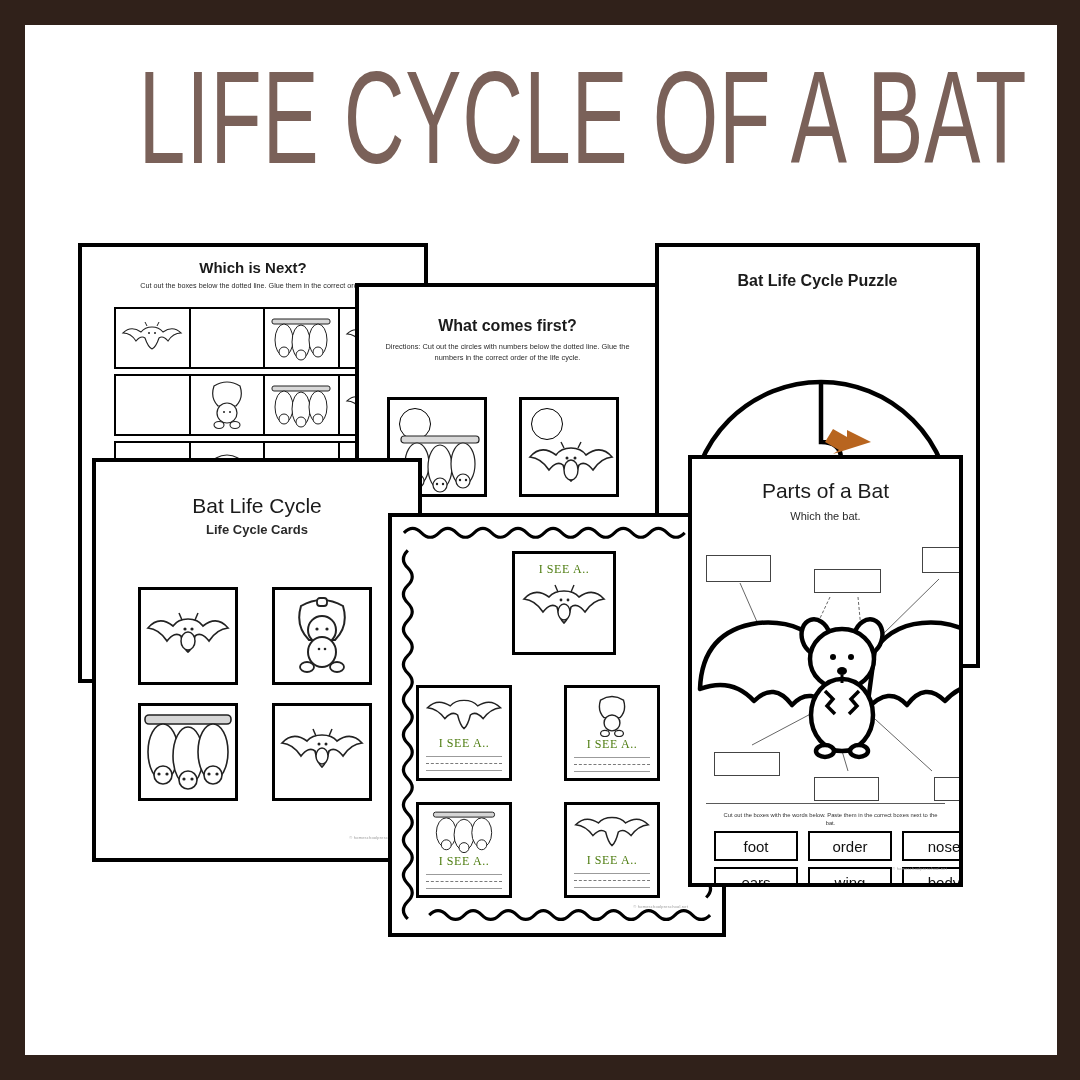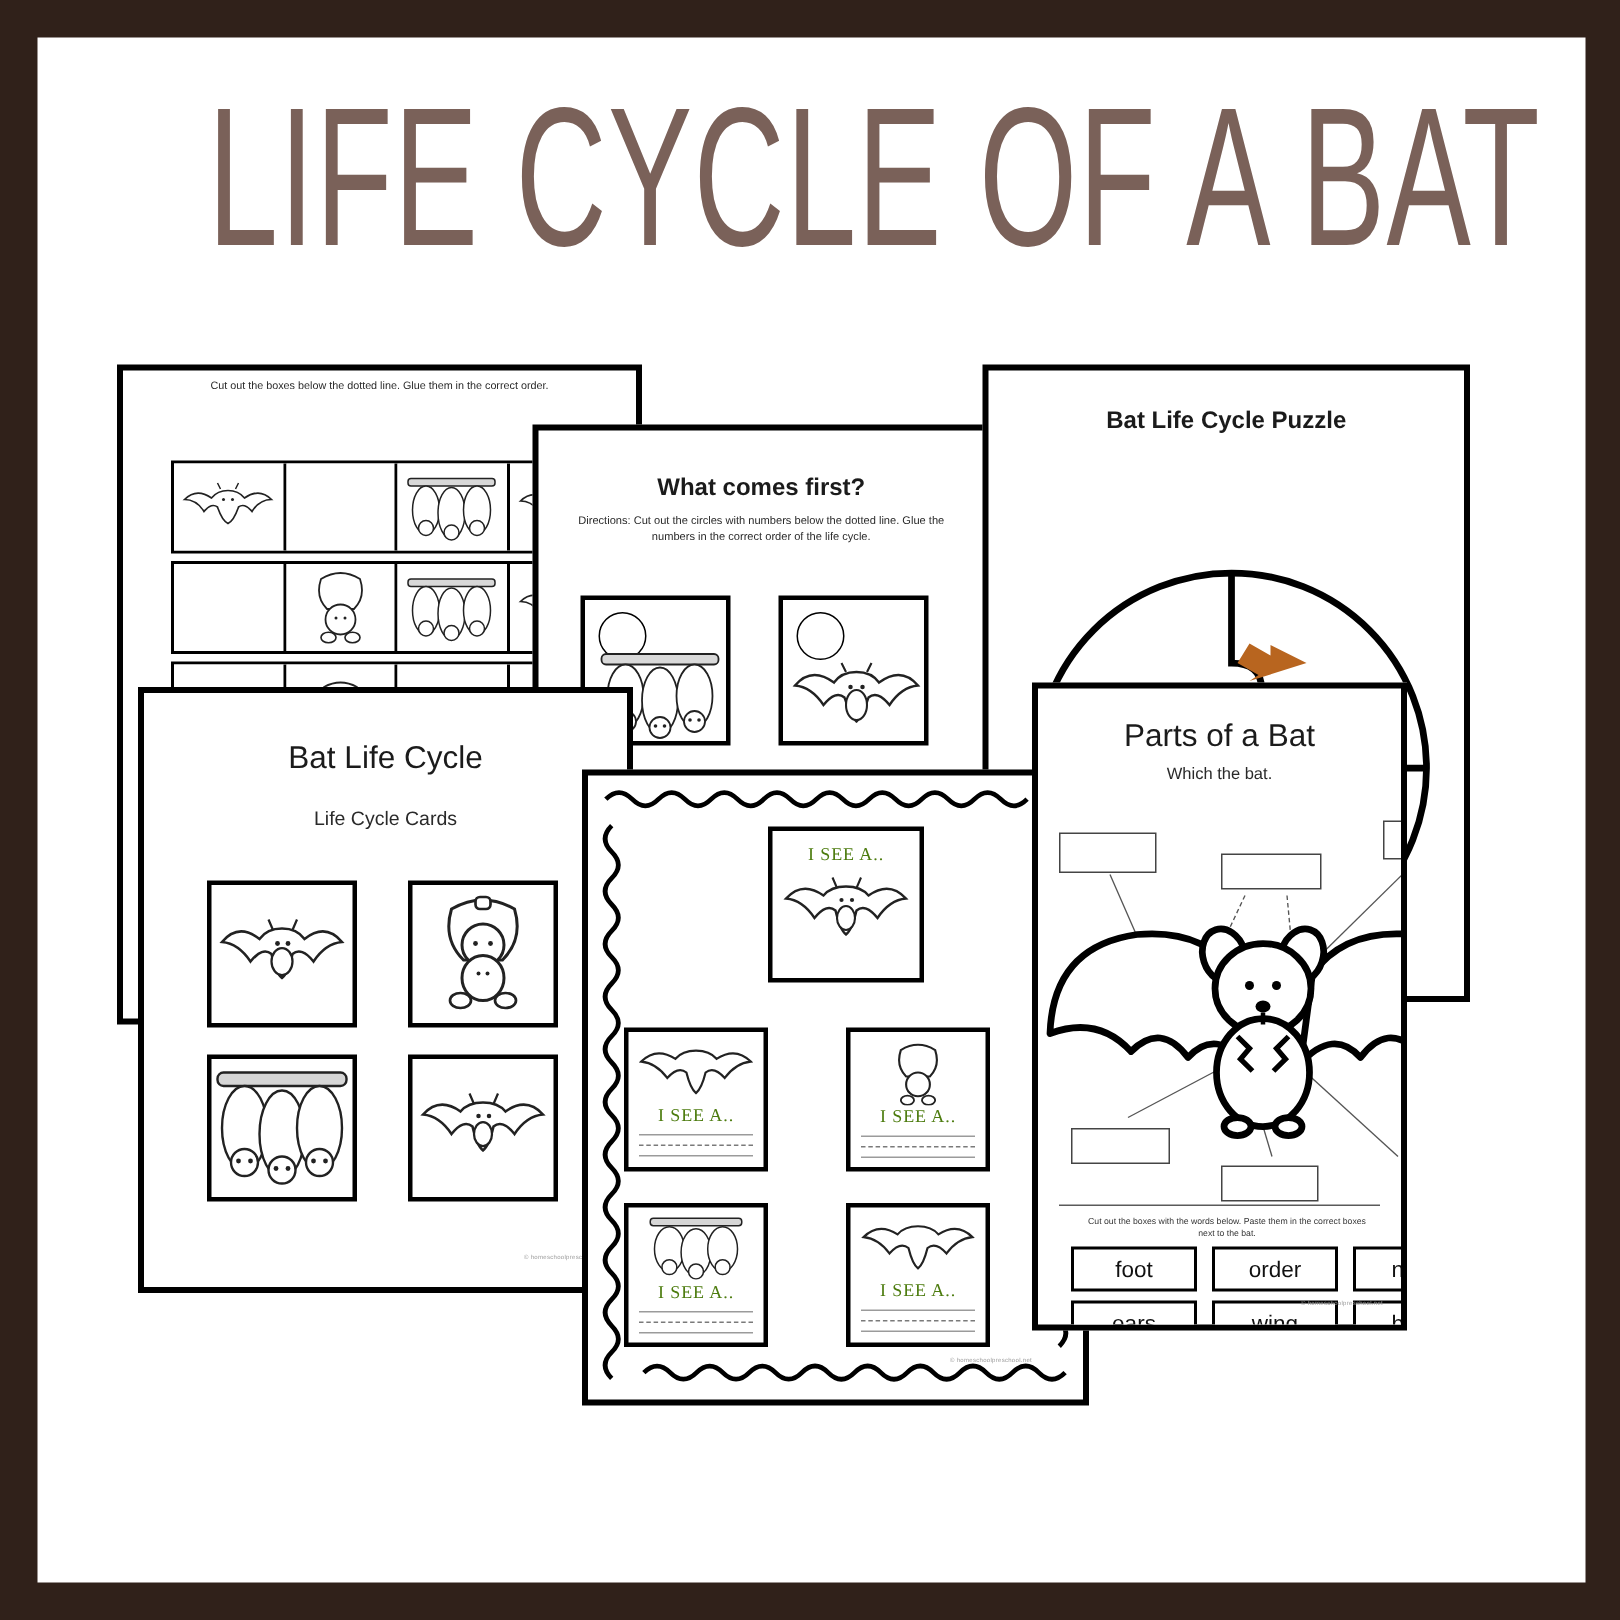--- a/index.html
+++ b/index.html
@@ -80,57 +80,58 @@
   .cf-circle{ position:absolute; left:9px; top:8px; width:30px;height:30px;border:1.4px solid #000;border-radius:50%;}
 
   
   #s-puzzle{ left:655px; top:243px; width:325px; height:425px; z-index:3; }
   #s-puzzle .sheet-title{ font-size:16px; margin-top:25px; }
   #pz-wrap{position:absolute;left:0;top:75px;width:100%;height:350px;}
 
   
   #s-cards{ left:92px; top:458px; width:330px; height:404px; z-index:4; }
   #s-cards .sheet-title{ font-size:21px; margin-top:32px; font-weight:400; }
-  #s-cards .sheet-sub{ font-size:13px; margin-top:20px; font-weight:400;}
+  #s-cards .sheet-sub{ font-size:13px; margin-top:4px; font-weight:700;}
   .lc-grid{ position:absolute; left:42px; top:125px; width:248px;
             display:grid; grid-template-columns:1fr 1fr; gap:18px 20px;}
   .lc-card{ width:100px;height:98px;border:3px solid #000;box-sizing:border-box;background:#fff;
             display:flex;align-items:center;justify-content:center;}
 
   
   #s-isee{ left:388px; top:513px; width:338px; height:424px; z-index:5; }
   .scallop{position:absolute;left:8px;top:8px;right:8px;bottom:8px;}
   .isee-top{ position:absolute; left:120px; top:34px; width:104px;height:104px;
              border:3.5px solid #000;box-sizing:border-box;background:#fff;}
   .isee-sm{ position:absolute;width:96px;height:96px;border:3.5px solid #000;box-sizing:border-box;background:#fff;}
   .isee-label{ text-align:center;font-size:12px;font-family:"Liberation Serif", serif;letter-spacing:.6px;color:#4d7c0f;}
   .isee-lines{margin-top:5px;padding:0 7px;}
   .isee-lines .ln{height:1px;background:#9b9b9b;margin:0;}
   .isee-lines .dot{height:0;border-top:1px dashed #7a7a7a;margin:6px 0;}
 
   
-  #s-parts{ left:688px; top:455px; width:250px; height:432px; z-index:6; }
+  #s-parts{ left:688px; top:455px; width:275px; height:432px; z-index:6; }
   #s-parts .sheet-title{ font-size:21px; margin-top:20px; font-weight:400;}
   #s-parts .sheet-sub{ font-size:11px; margin-top:7px;}
   .lbl-box{ position:absolute;border:1.3px solid #444;background:#fff;}
   .hr{position:absolute;left:14px;right:14px;height:1.4px;background:#5a5a5a;}
   .cut-note{position:absolute;left:30px;right:20px;text-align:center;font-size:5.8px;color:#333;line-height:8px;}
   .word-grid{position:absolute;left:22px;top:350px;width:272px;display:grid;grid-template-columns:1fr 1fr 1fr;gap:6px 10px;}
   .word{border:2px solid #000;height:26px;display:flex;align-items:center;justify-content:center;
         font-size:15px;color:#111;background:#fff;text-align:center;}
 </style>
 </head>
 <body>
 
 <div id="canvas">
   <div id="paper"></div>
 
   <div id="title">LIFE CYCLE OF A BAT</div>
 
   <div class="sheet" id="s-which">
+    <div class="sheet-title">Which is Next?</div>
     <div class="sheet-sub">Cut out the boxes below the dotted line. Glue them in the correct order.</div>
 
     <div class="wn-grid">
       <div class="wn-row">
         <div class="wn-cell">
           <svg width="62" height="34" viewBox="0 0 62 34">
             <path d="M2 12 Q10 4 20 11 Q24 6 31 6 Q38 6 42 11 Q52 4 60 12 Q52 12 47 20 Q42 14 38 17 Q35 26 31 28 Q27 26 24 17 Q20 14 15 20 Q10 12 2 12 Z" fill="#fff" stroke="#222" stroke-width="1.1"></path>
             <circle cx="28" cy="12" r="1" fill="#222"></circle>
               <circle cx="34" cy="12" r="1" fill="#222"></circle>
             <path d="M26 5 L24 1 M36 5 L38 1" stroke="#222" stroke-width="1" fill="none"></path>

